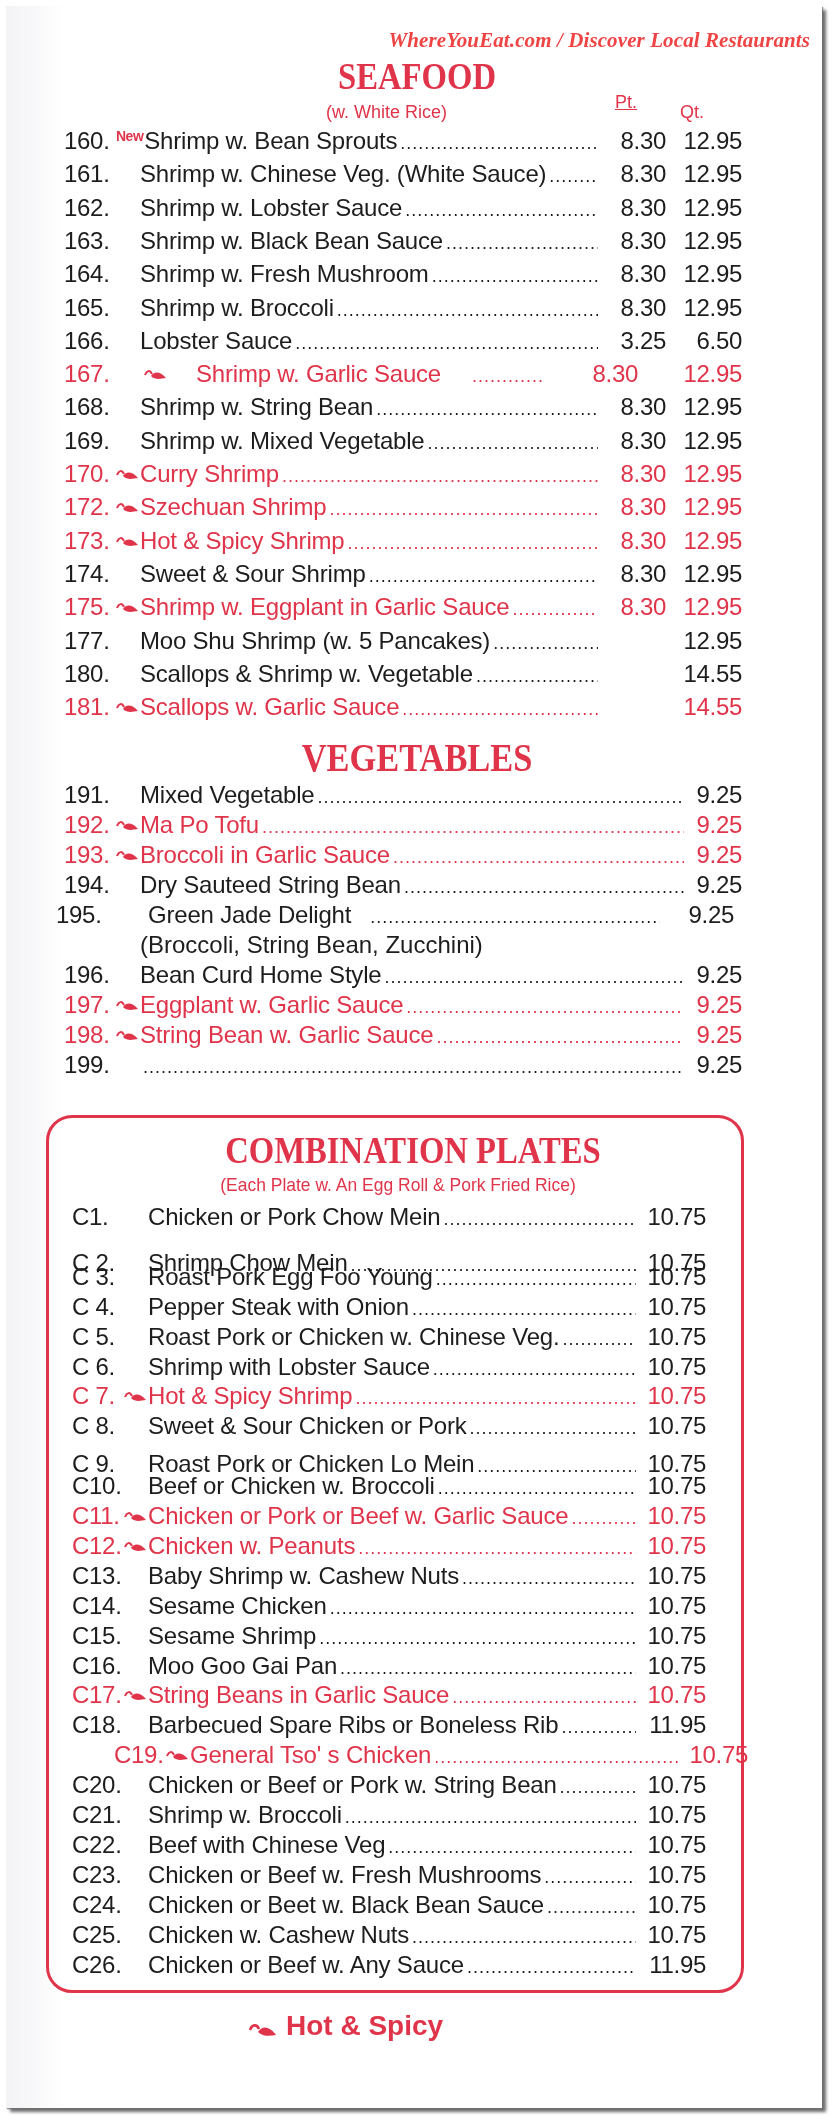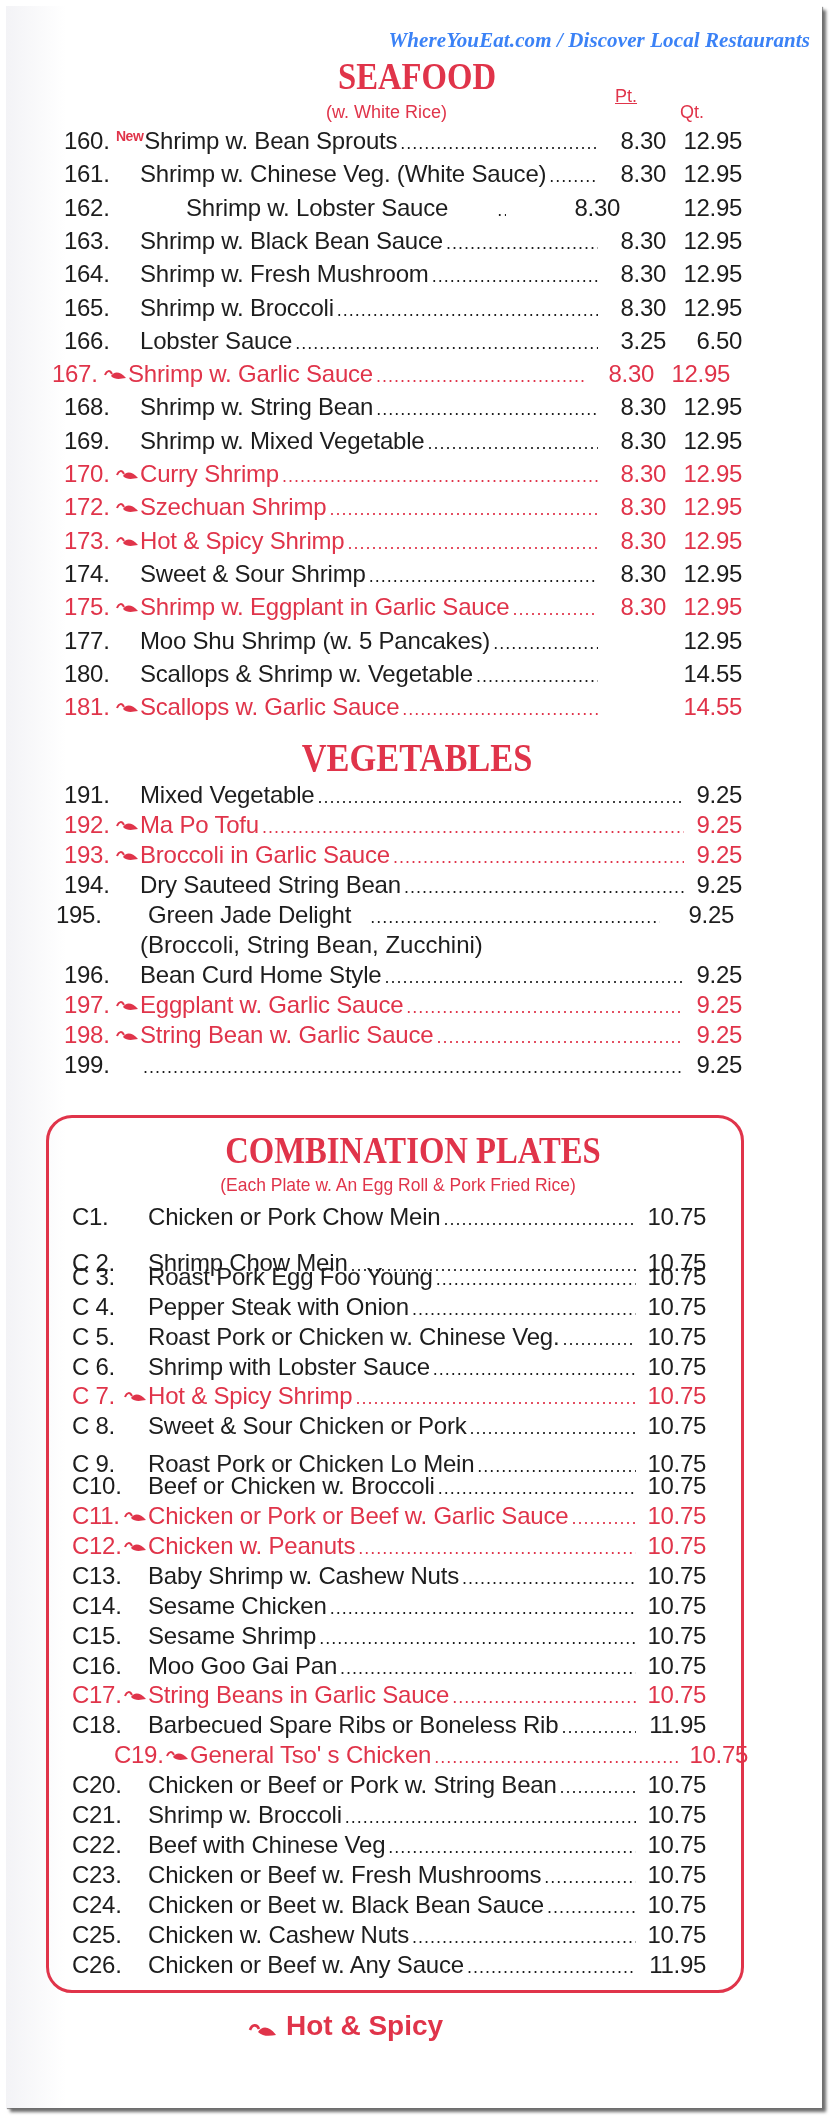--- a/index.html
+++ b/index.html
@@ -5,21 +5,21 @@
   html, body { margin: 0; padding: 0; background: #ffffff; }
   body { width: 834px; height: 2122px; position: relative; overflow: hidden; }
   .paper {
     position: absolute; left: 6px; top: 6px; width: 816px; height: 2102px;
     background: linear-gradient(90deg, #f3f3f6 0px, #ffffff 60px, #ffffff 100%);
     box-shadow: 4px 4px 3px #6e6e6e, 1px 1px 1px #999;
   }
   .watermark {
     position: absolute; right: 24px; top: 28px;
     font-family: "Liberation Serif", serif; font-style: italic; font-weight: bold;
-    font-size: 21px; color: #3b82f6; letter-spacing: 0.1px;
+    font-size: 21px; color: #ef4444; letter-spacing: 0.1px;
   }
   .sec-title {
     position: absolute; left: 0; width: 834px; text-align: center;
     font-family: "Liberation Serif", serif; font-weight: bold; color: #e0344a;
     transform-origin: center;
   }
   .sub {
     position: absolute; font-family: "Liberation Sans", sans-serif; color: #e0344a; font-size: 18px;
   }
   .row {
@@ -51,39 +51,39 @@
 </style>
 </head>
 <body>
 
 <div class="paper"></div>
 
 <div class="watermark">WhereYouEat.com / Discover Local Restaurants</div>
 
 <div class="sec-title" style="top:54px;font-size:38px;transform:scaleX(0.86);">SEAFOOD</div>
 <div class="sub" style="left:326px;top:102px;">(w. White Rice)</div>
-<div class="sub" style="left:615px;top:86px;text-decoration:underline;">Pt.</div>
+<div class="sub" style="left:615px;top:92px;text-decoration:underline;">Pt.</div>
 <div class="sub" style="left:680px;top:102px;">Qt.</div>
 <div id="seafood-list">
     <div class="row" style="top: 126px; left: 64px; width: 678px;">
       <span class="num withicon">160.</span>
       <span class="newtag">New</span>
       <span class="name">Shrimp w. Bean Sprouts</span>
       <span class="dots"></span>
       <span class="price pt">8.30</span>
       <span class="price qt">12.95</span>
     </div>
     <div class="row" style="top: 159.3px; left: 64px; width: 678px;">
       <span class="num">161.</span>
       <span class="name">Shrimp w. Chinese Veg. (White Sauce)</span>
       <span class="dots"></span>
       <span class="price pt">8.30</span>
       <span class="price qt">12.95</span>
     </div>
-    <div class="row" style="top: 192.6px; left: 64px; width: 678px; gap: 46px;">
+    <div class="row" style="top: 192.6px; left: 64px; width: 678px;">
       <span class="num">162.</span>
       <span class="name">Shrimp w. Lobster Sauce</span>
       <span class="dots"></span>
       <span class="price pt">8.30</span>
       <span class="price qt">12.95</span>
     </div>
     <div class="row" style="top: 225.9px; left: 64px; width: 678px;">
       <span class="num">163.</span>
       <span class="name">Shrimp w. Black Bean Sauce</span>
       <span class="dots"></span>
@@ -104,21 +104,21 @@
       <span class="price pt">8.30</span>
       <span class="price qt">12.95</span>
     </div>
     <div class="row" style="top: 325.8px; left: 64px; width: 678px;">
       <span class="num">166.</span>
       <span class="name">Lobster Sauce</span>
       <span class="dots"></span>
       <span class="price pt">3.25</span>
       <span class="price qt">6.50</span>
     </div>
-    <div class="row spicy" style="top: 359.1px; left: 52px; width: 678px;">
+    <div class="row spicy" style="top: 359.1px; left: 64px; width: 678px; gap: 28px;">
       <span class="num withicon">167.</span>
       <span class="icon"><svg width="24" height="14" viewBox="0 0 24 14">
           <path d="M1 7 C3 2 6 2 8 6" stroke="currentColor" stroke-width="2" fill="none"></path>
           <path d="M7 8 C10 3 16 3 22 10 C16 11 11 12 7 8 Z" fill="currentColor"></path>
         </svg></span>
       <span class="name">Shrimp w. Garlic Sauce</span>
       <span class="dots"></span>
       <span class="price pt">8.30</span>
       <span class="price qt">12.95</span>
     </div>

